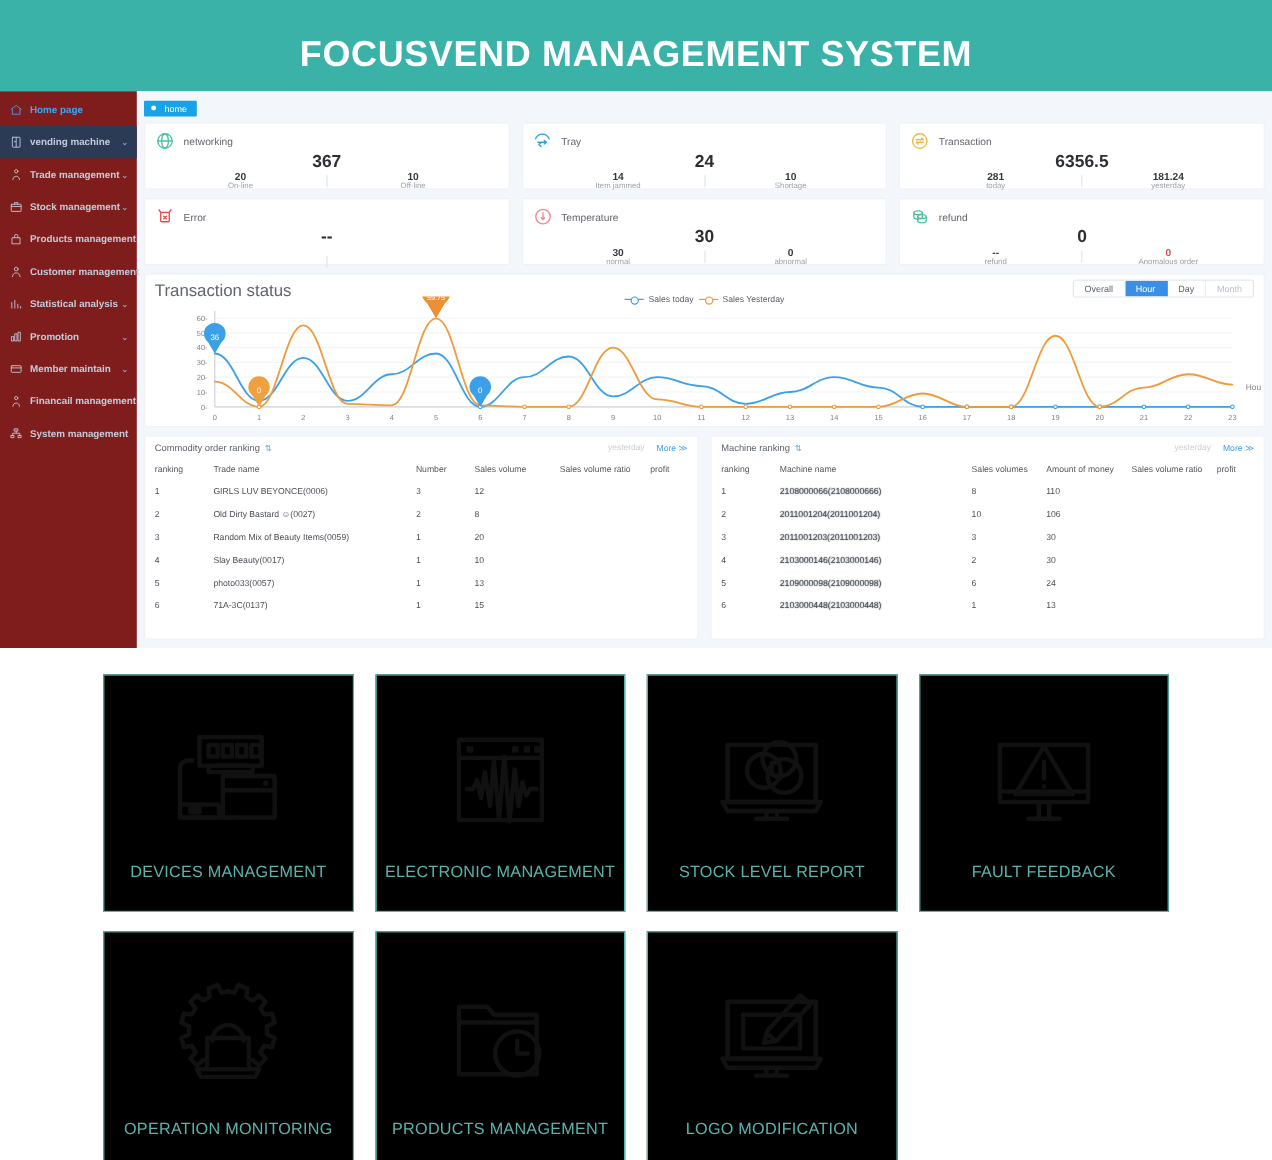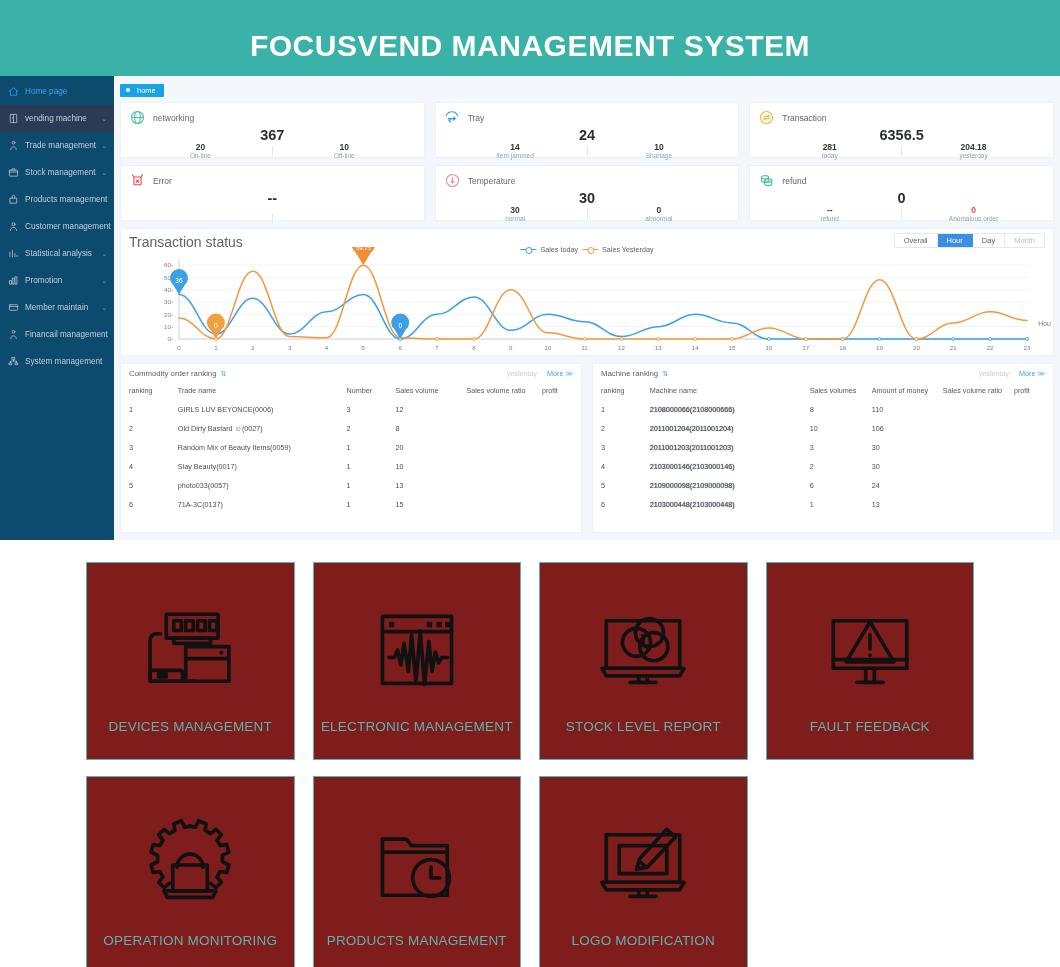--- a/index.html
+++ b/index.html
@@ -28,23 +28,24 @@
   .app {
     position: relative;
     height: 464px;
     display: flex;
     background: #f3f6fb;
   }
 
   
   .sidebar {
     width: 114px;
-    background: #0c4a6e;
+    background: #7f1d1d;
     flex: 0 0 114px;
     padding-top: 2px;
+    font-weight: bold;
   }
   .side-item {
     display: flex; align-items: center;
     height: 27px;
     padding-left: 7px;
     color: #c3ccdb;
     font-size: 8.2px;
     white-space: nowrap;
     position: relative;
   }
@@ -195,21 +196,21 @@
 
   
   .tiles {
     padding: 22px 86px 0 86px;
     display: grid;
     grid-template-columns: repeat(4, 1fr);
     gap: 16px 18px;
   }
   .tile {
     border: 1.5px solid #56b6af;
-    background: #7f1d1d;
+    background: #000000;
     height: 198px;
     display: flex; flex-direction: column;
     align-items: center; justify-content: center;
     gap: 6px;
   }
   .tile-ico { height: 124px; display: flex; align-items: center; justify-content: center; }
   .tile-ico svg { width: 108px; height: 108px; }
   .tile-label {
     font-size: 13.5px; color: #5cb3ad; letter-spacing: .2px;
     text-align: center;
@@ -414,21 +415,21 @@
     </div>
     <div class="stat-body">
       <div class="stat-main">6356.5</div>
       <div class="stat-sides">
         <div class="stat-side">
           <div class="v ">281</div>
           <div class="k">today</div>
         </div>
         <div class="stat-div"></div>
         <div class="stat-side">
-          <div class="v ">204.18</div>
+          <div class="v ">181.24</div>
           <div class="k">yesterday</div>
         </div>
       </div>
     </div>
   </div>
   <div class="stat-card">
     <div class="stat-head">
       <span class="stat-ico" style="color:#e8484c">
               <svg viewBox="0 0 24 24" fill="none" stroke="currentColor" stroke-width="1.6" stroke-linecap="round" stroke-linejoin="round">
                 <rect x="7" y="7" width="10" height="11" rx="1"></rect>

